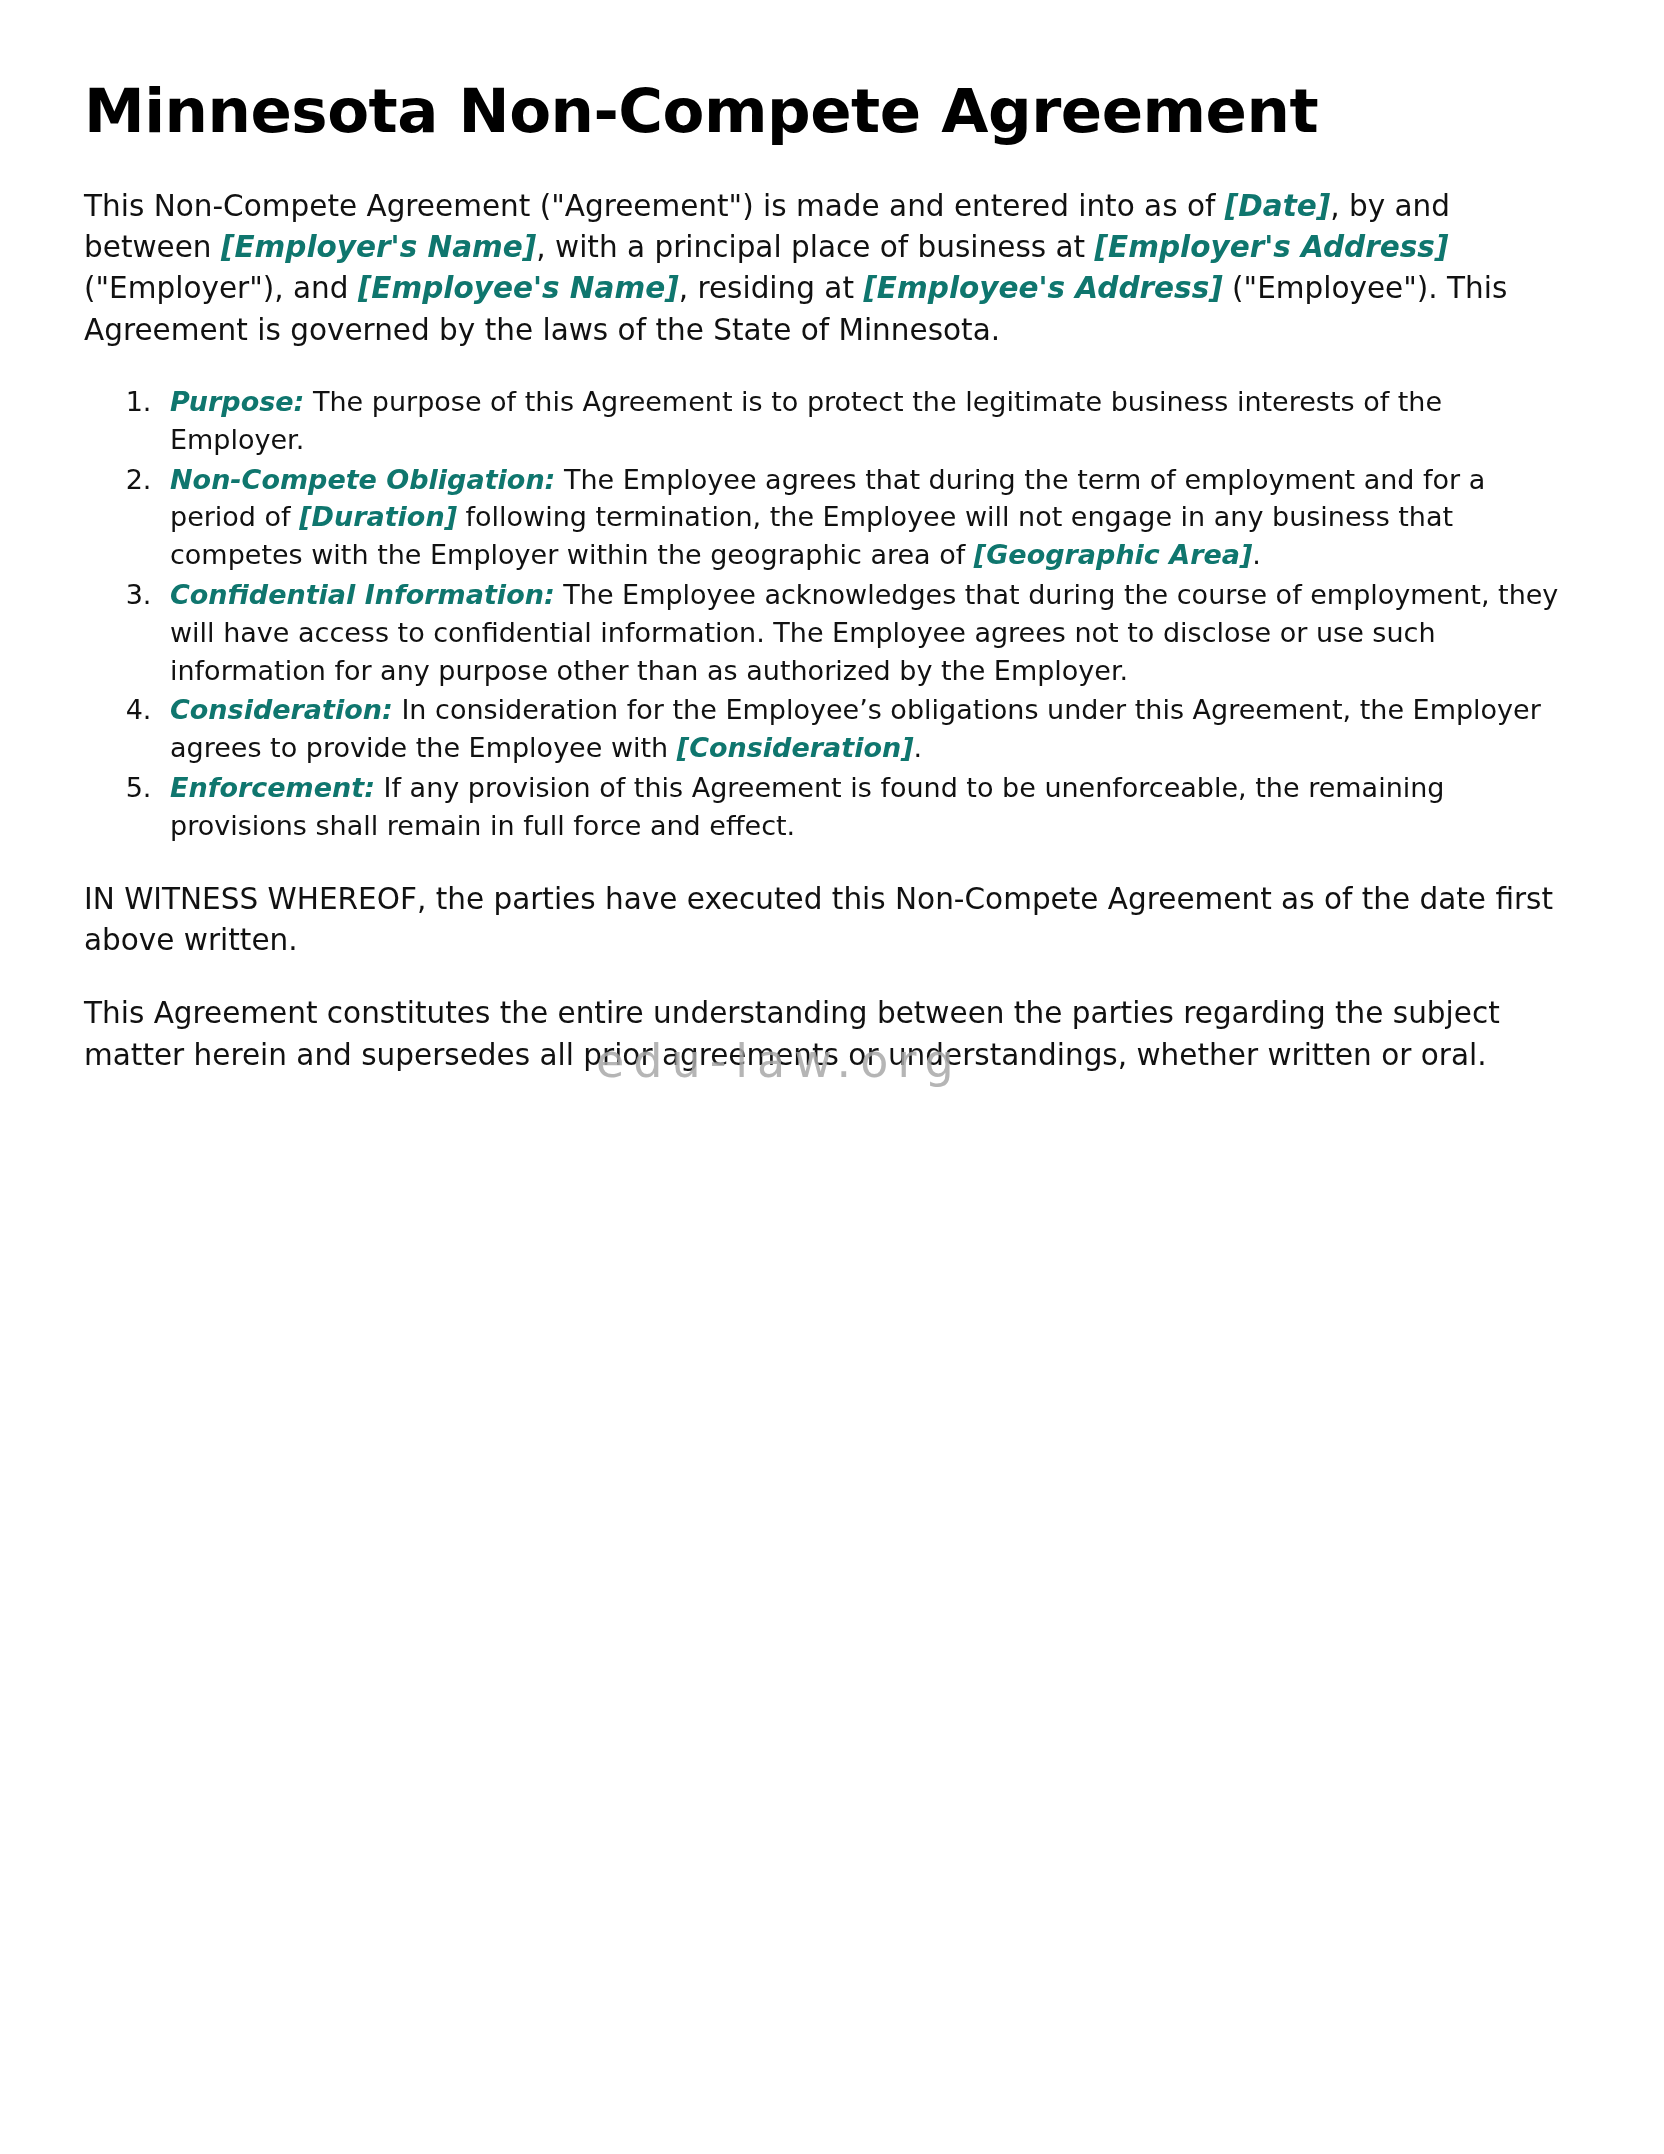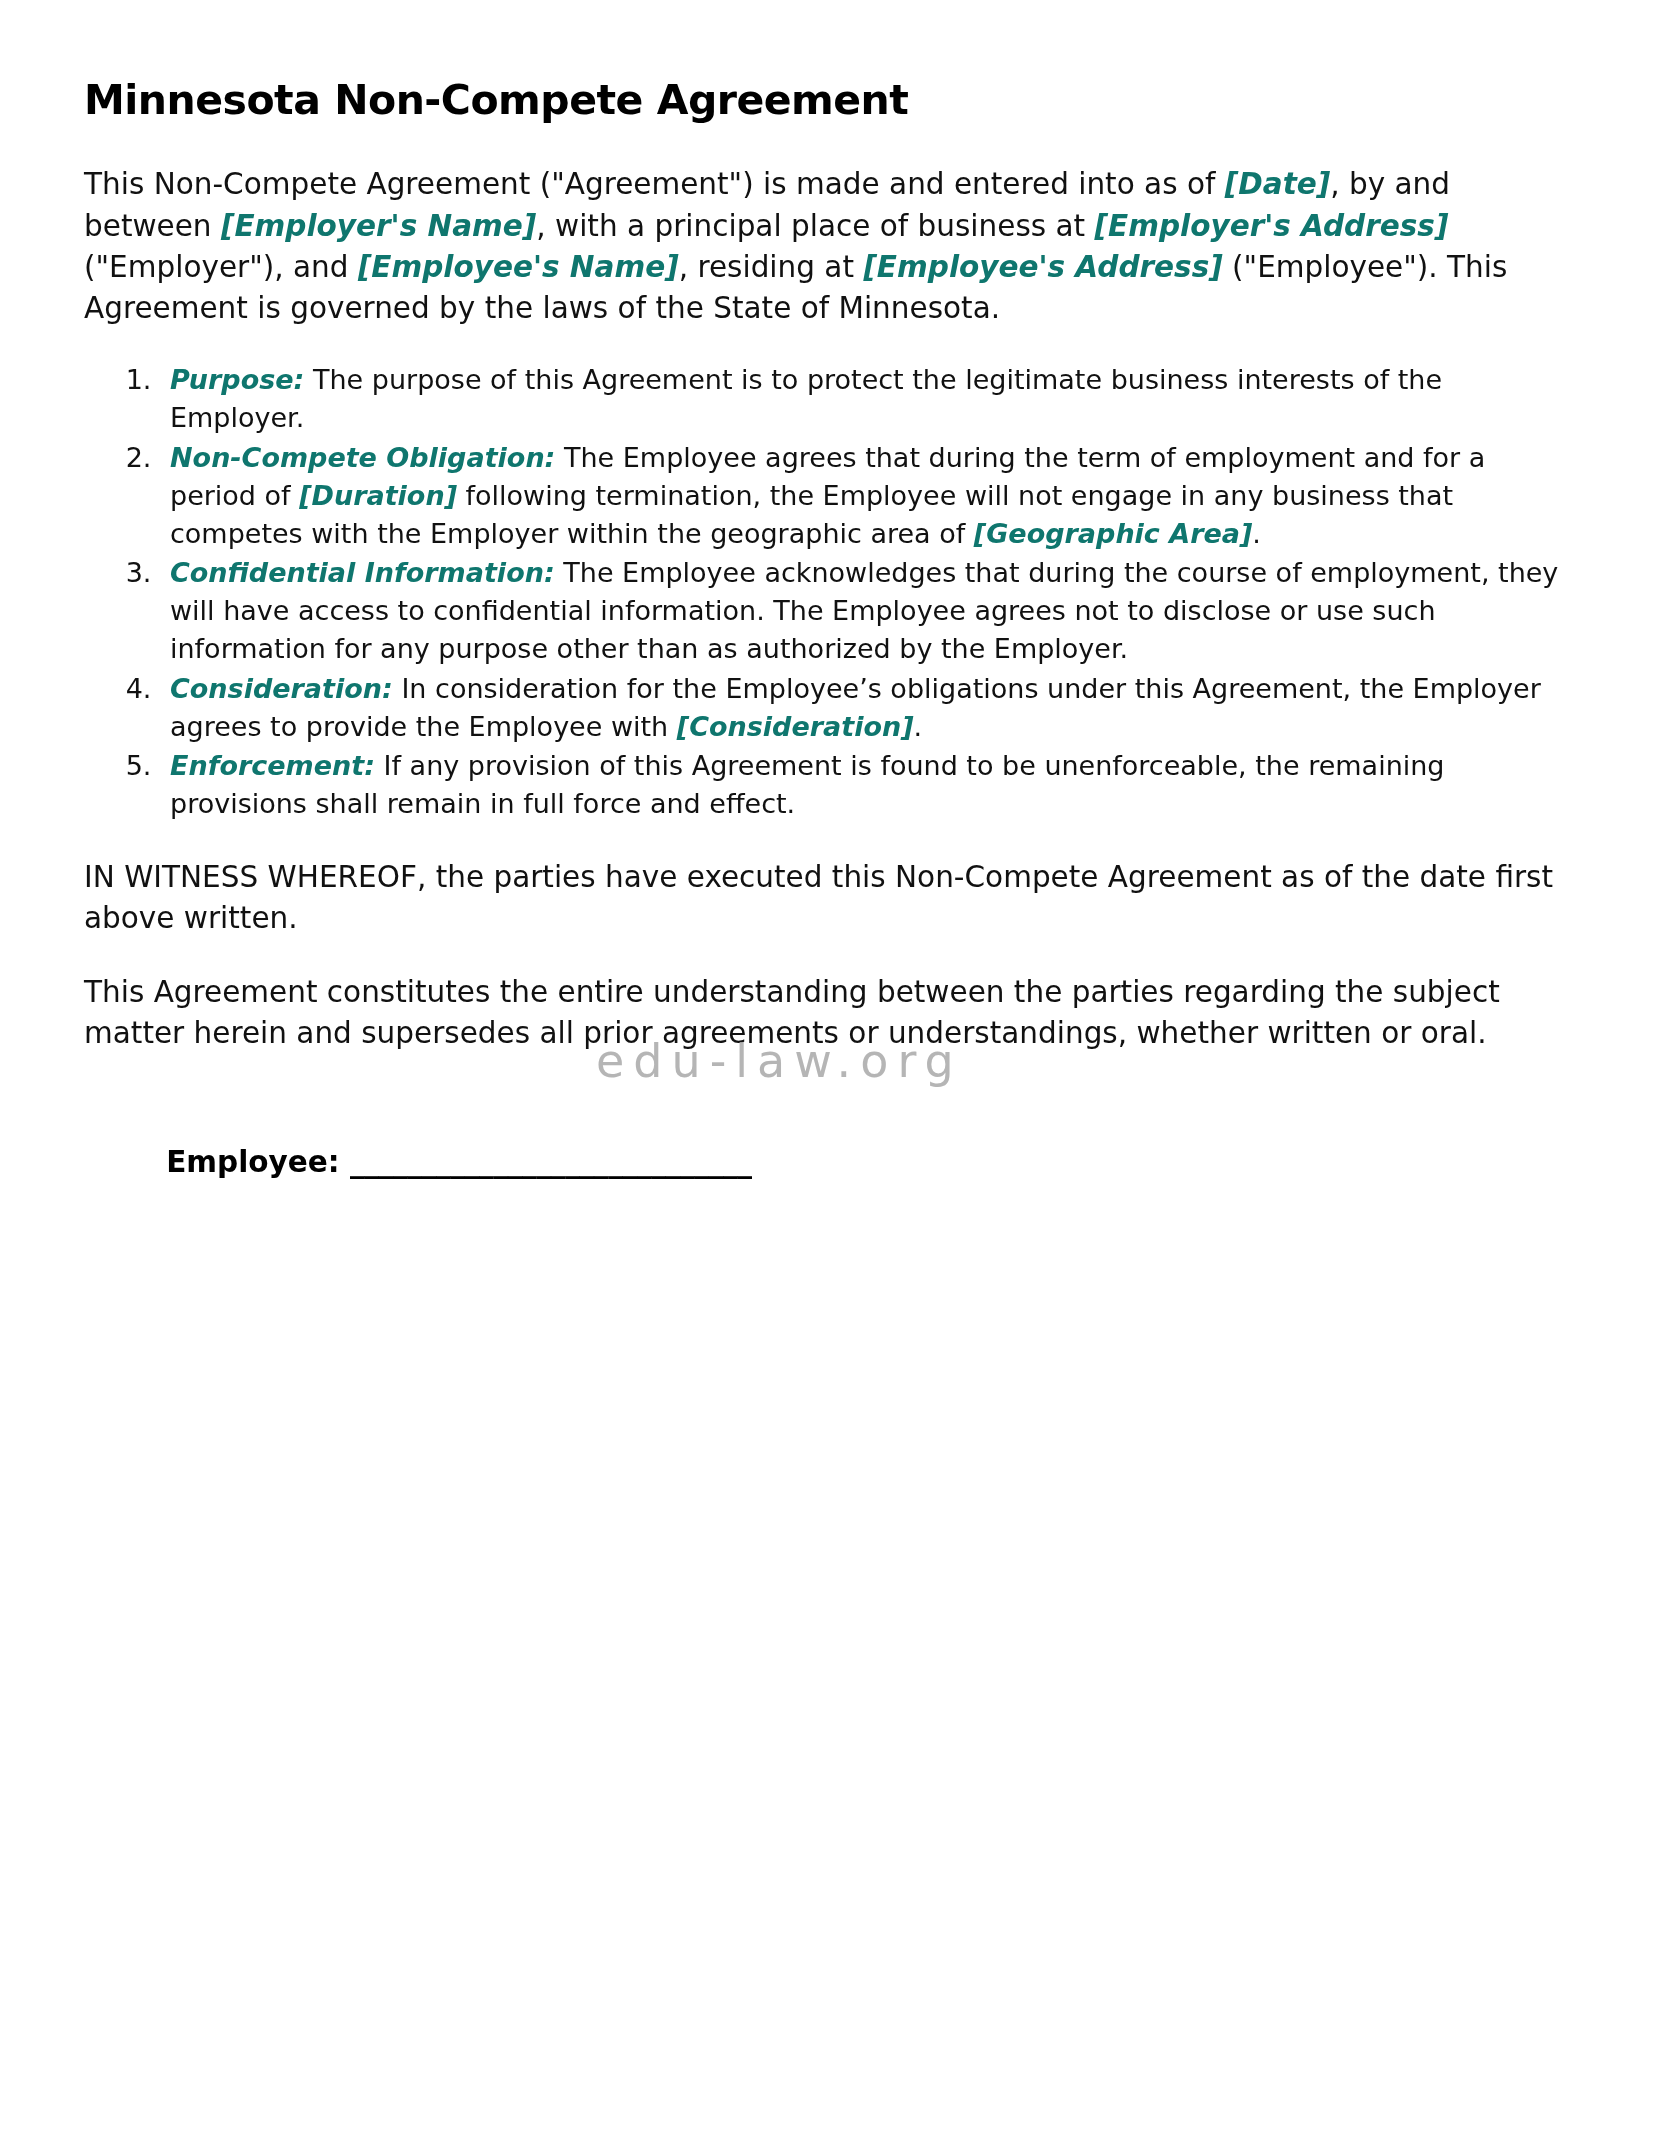--- a/index.html
+++ b/index.html
@@ -17,21 +17,21 @@
     -webkit-font-smoothing: antialiased;
   }
   .page {
     position: relative;
     width: 1664px;
     height: 2154px;
     box-sizing: border-box;
     padding: 78px 98px 0 84px;
   }
   .doc-title {
-    font-size: 41px;
+    font-size: 61px;
     font-weight: bold;
     line-height: 1.08;
     letter-spacing: -0.5px;
     margin: 0 0 42px 0;
     color: #000;
   }
   p.para {
     font-size: 29.5px;
     line-height: 1.40;
     margin: 0 0 32px 0;
@@ -105,19 +105,16 @@
       <li><b>Confidential Information:</b> The Employee acknowledges that during the course of employment, they will have access to confidential information. The Employee agrees not to disclose or use such information for any purpose other than as authorized by the Employer.</li>
       <li><b>Consideration:</b> In consideration for the Employee’s obligations under this Agreement, the Employer agrees to provide the Employee with <b>[Consideration]</b>.</li>
       <li><b>Enforcement:</b> If any provision of this Agreement is found to be unenforceable, the remaining provisions shall remain in full force and effect.</li>
     </ol>
 
     <p class="para">IN WITNESS WHEREOF, the parties have executed this Non-Compete Agreement as of the date first above written.</p>
 
     <p class="para">This Agreement constitutes the entire understanding between the parties regarding the subject matter herein and supersedes all prior agreements or understandings, whether written or oral.</p>
 
     <div class="sig-block">
-      <div class="sig-line">
-        <span>Employee:</span><span> </span><span class="rule">____________________________</span>
-      </div>
     </div>
 
   </div>
 </div>
 
 </body></html>

